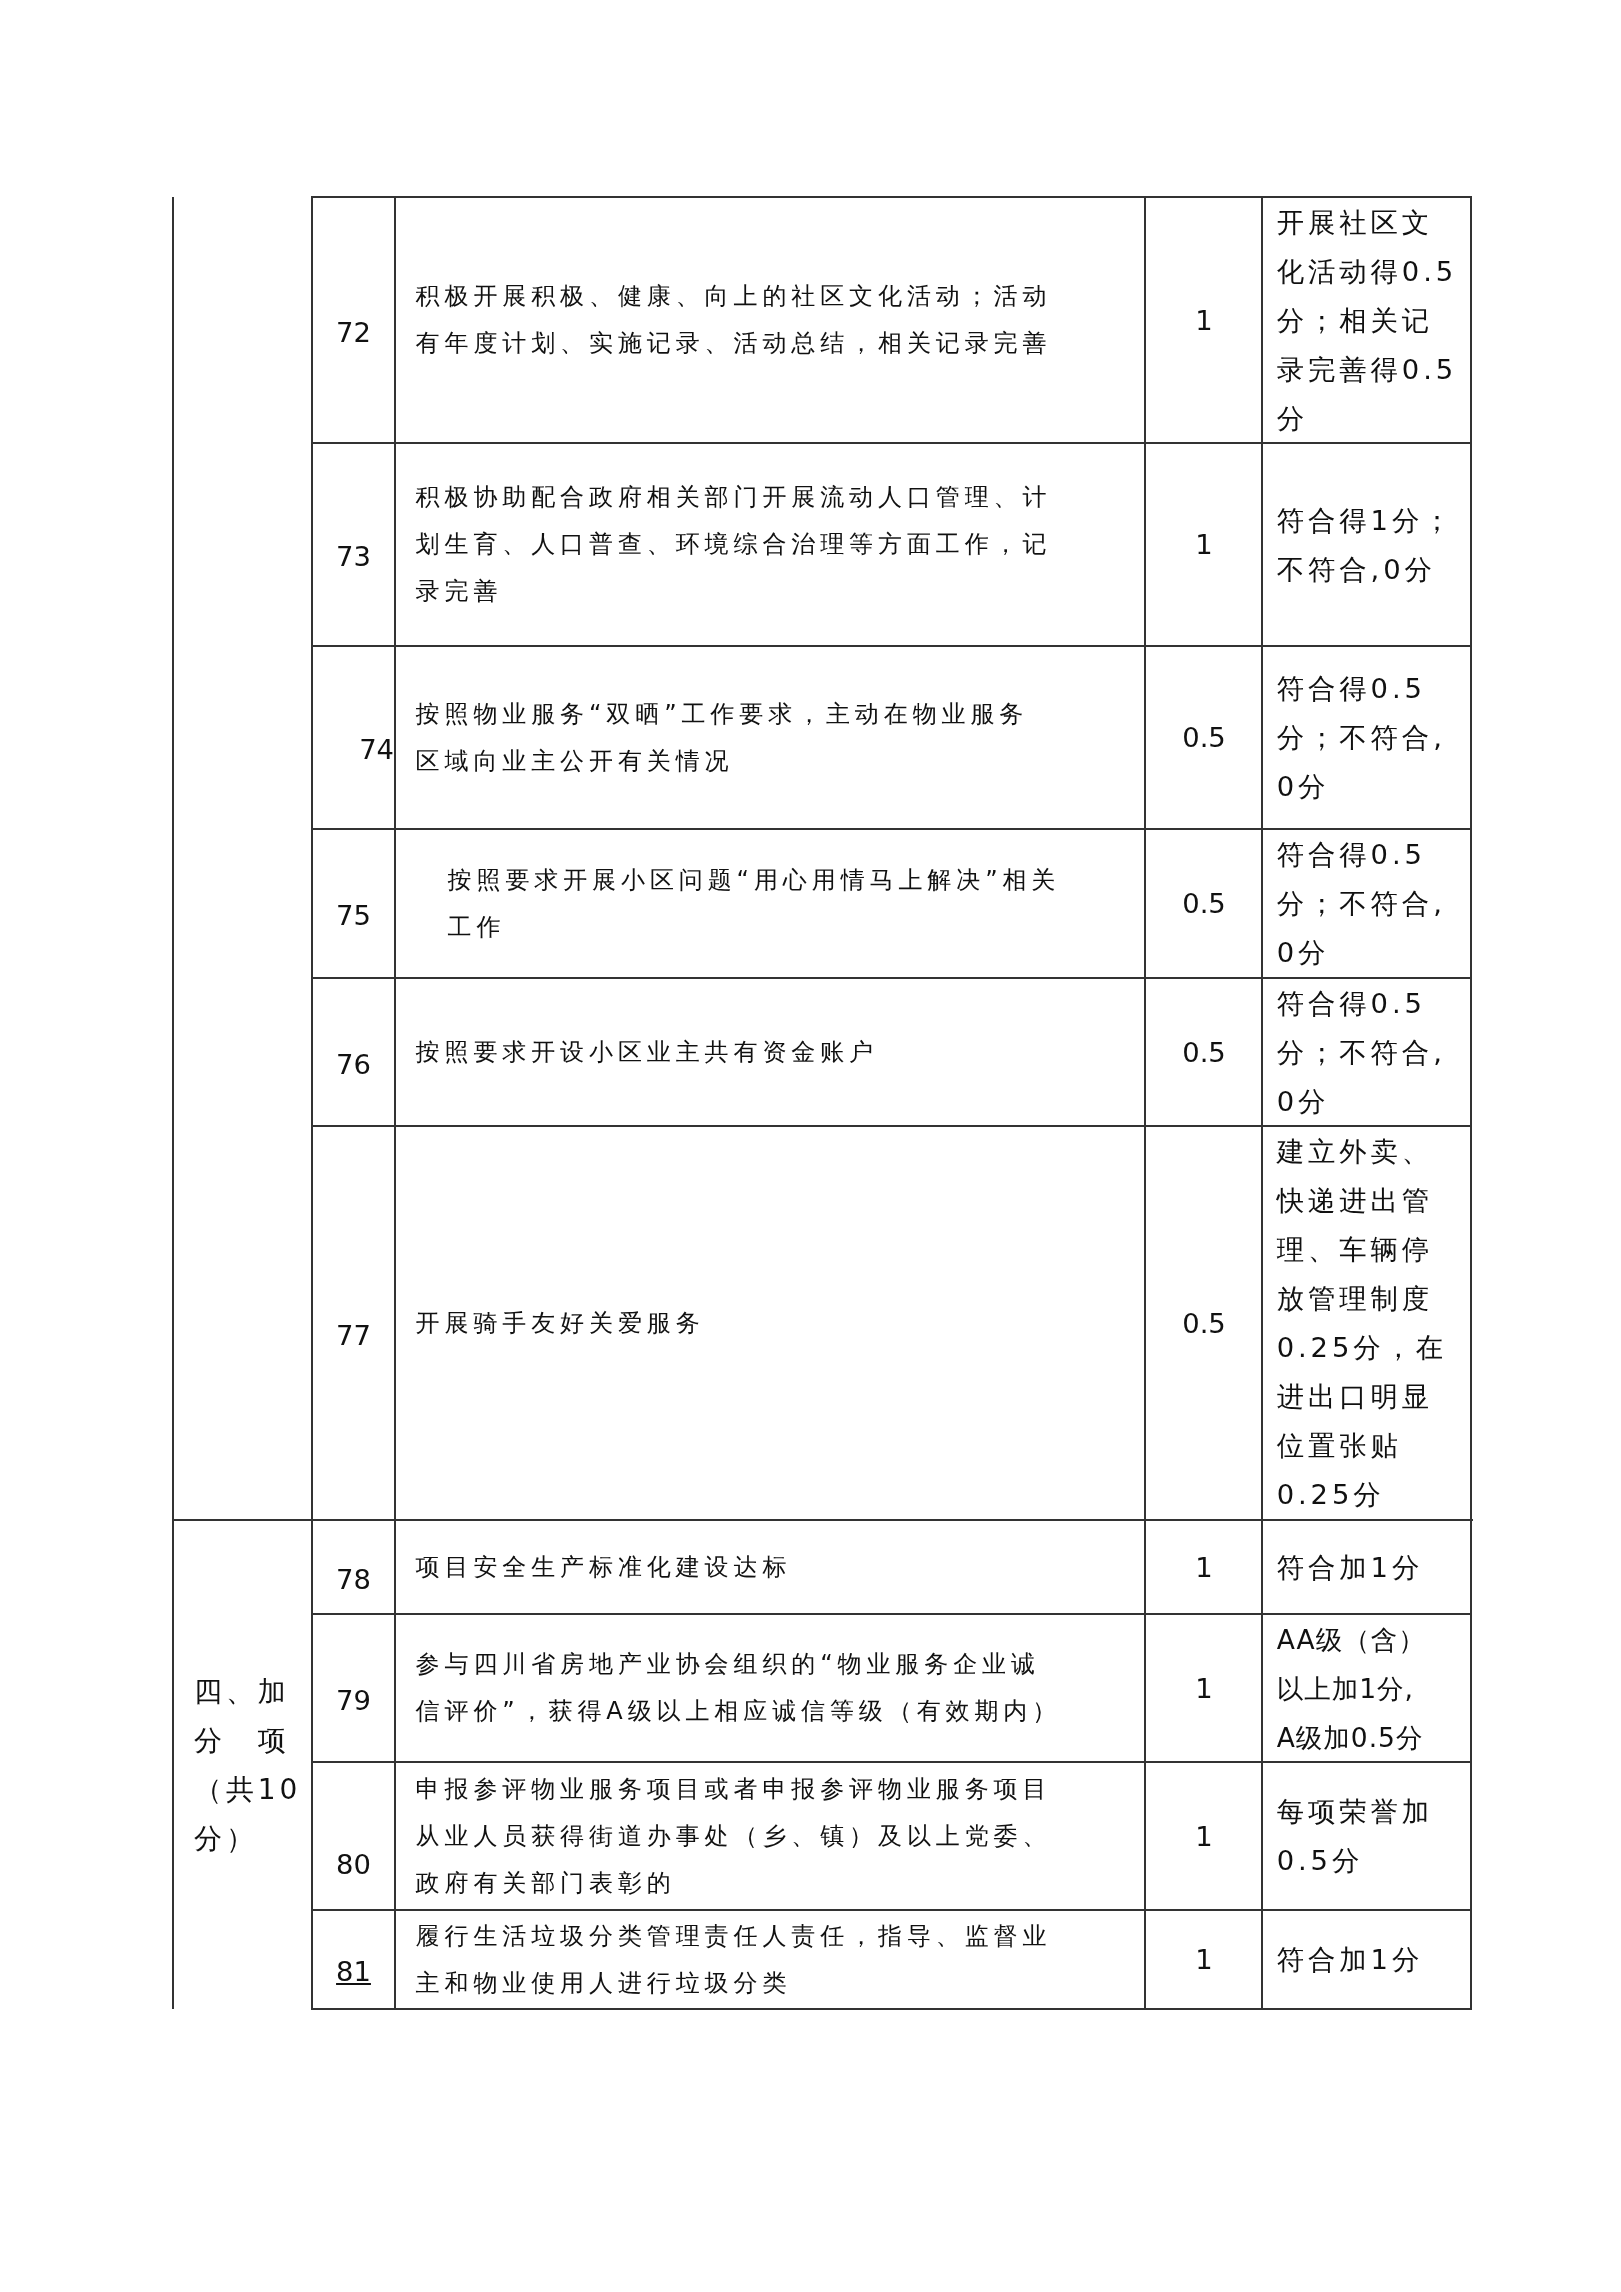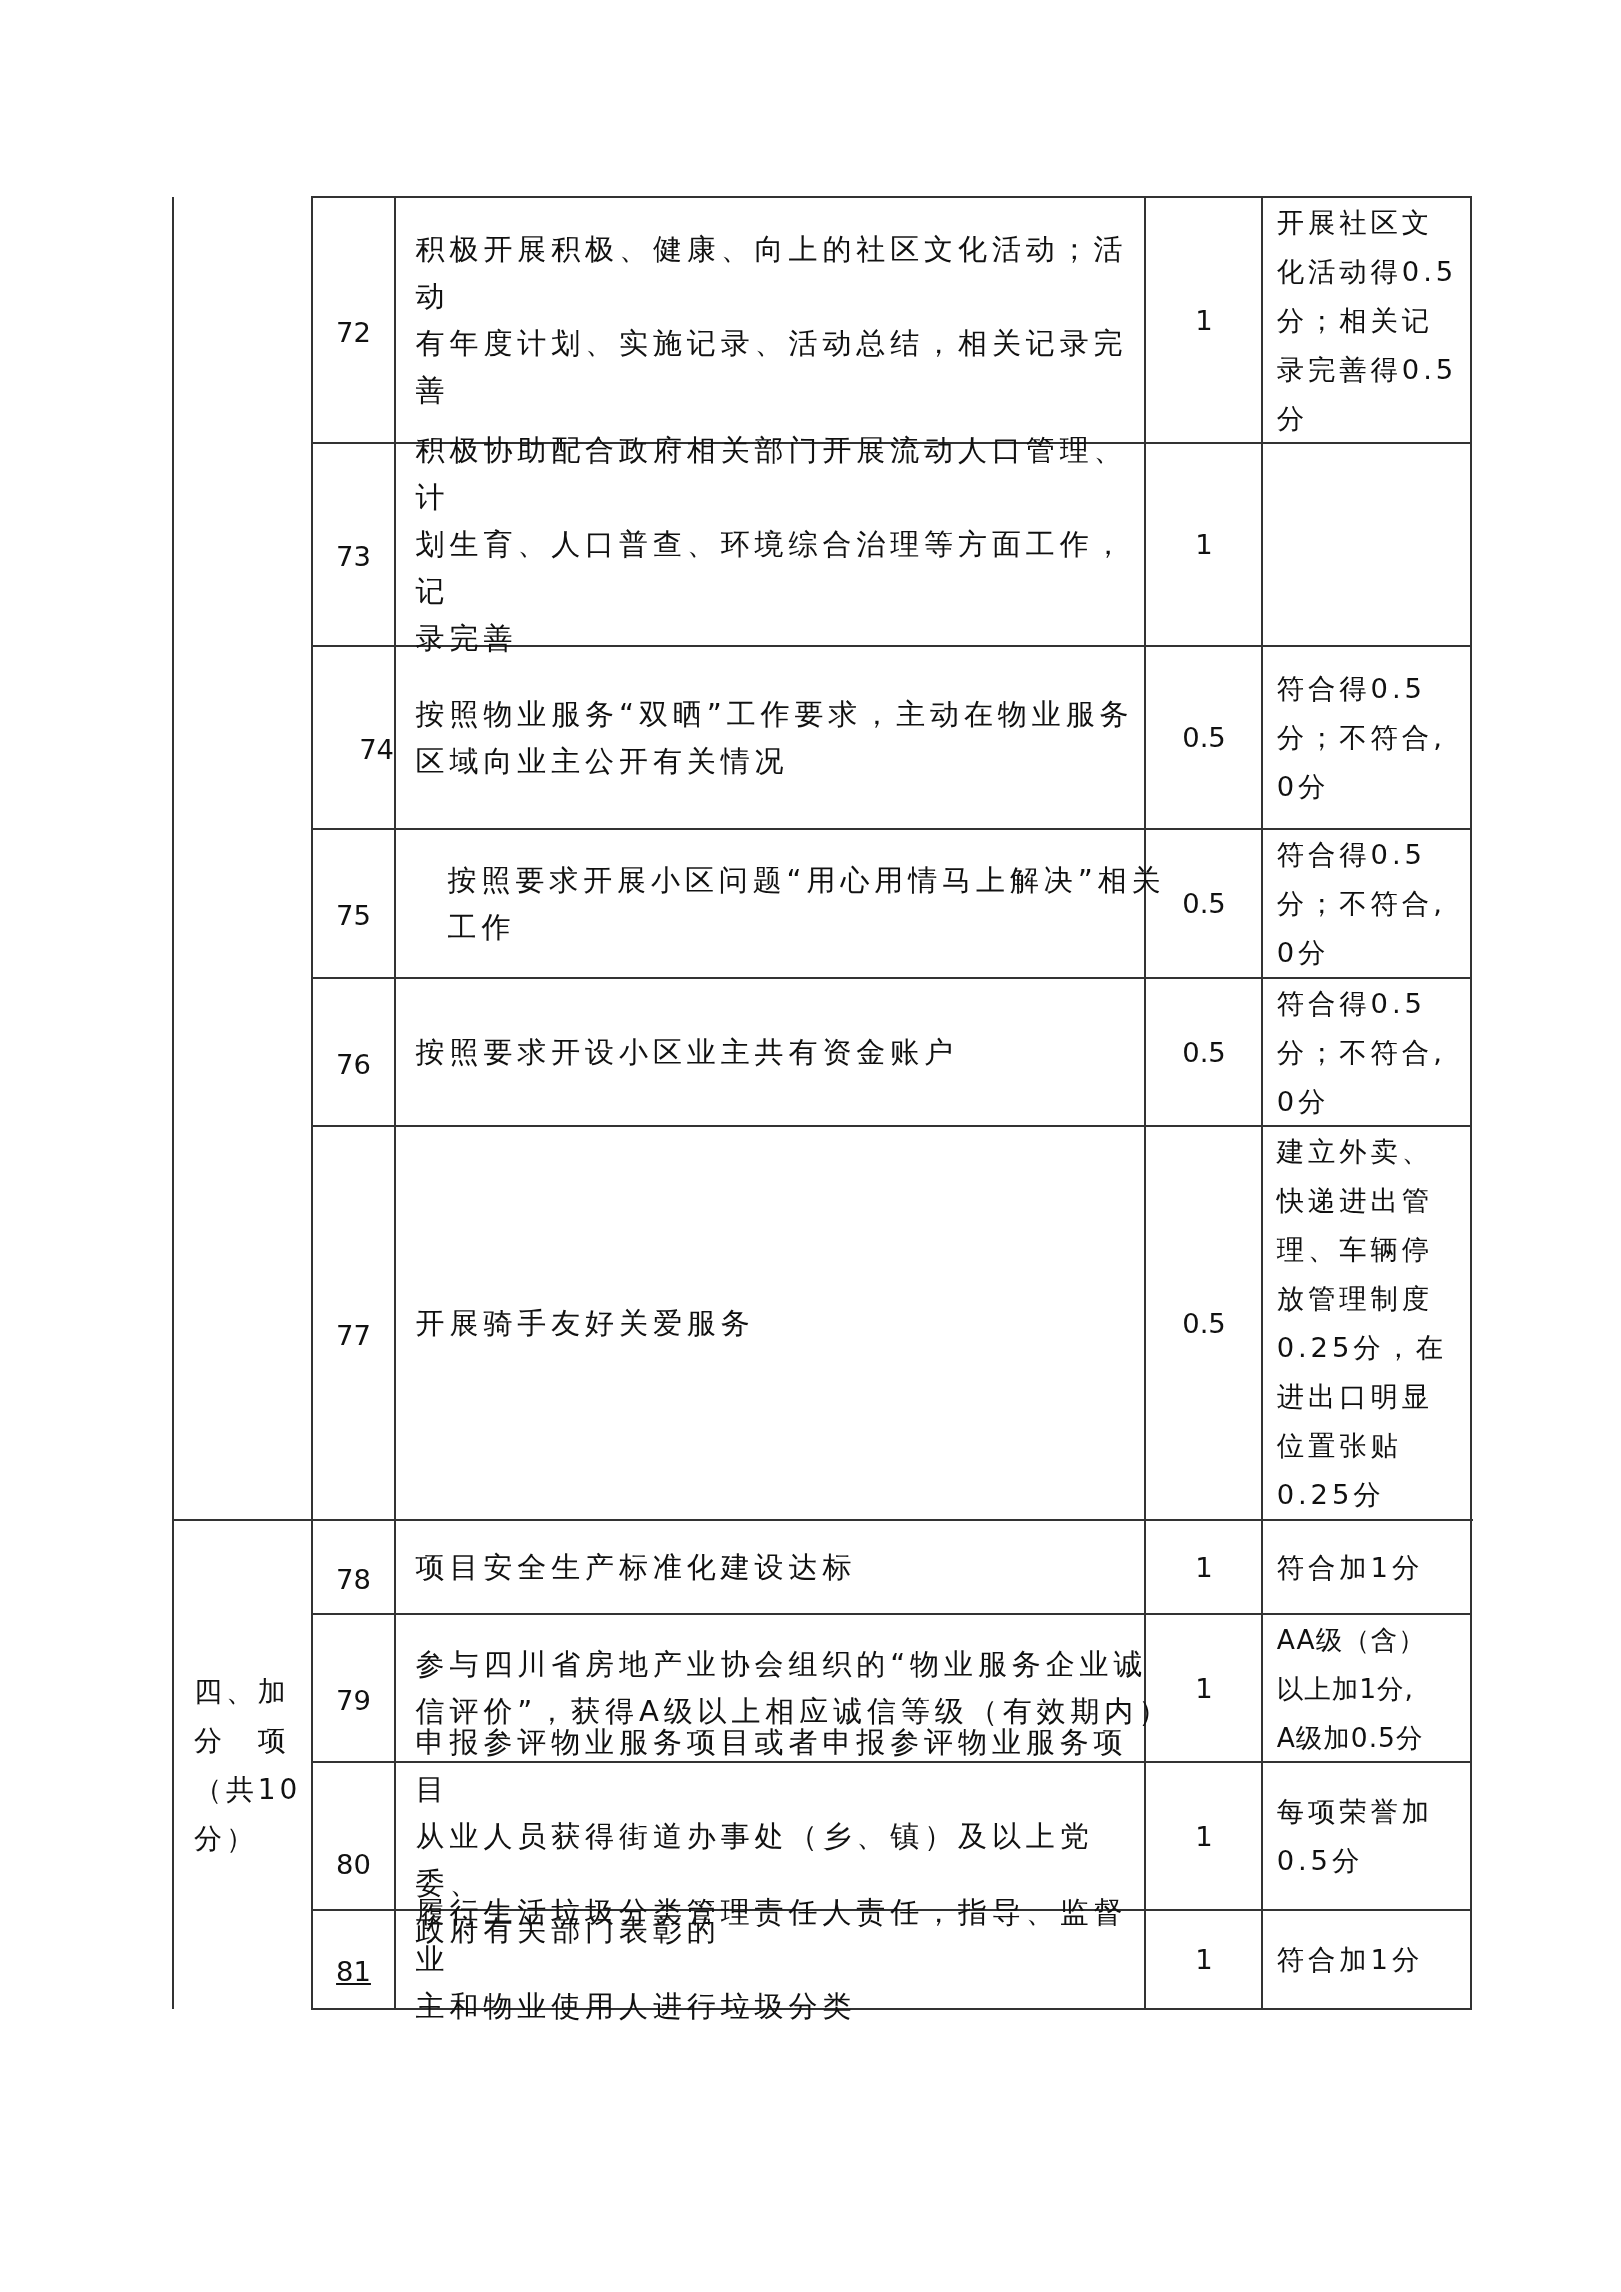--- a/index.html
+++ b/index.html
@@ -3,21 +3,21 @@
 <meta charset="utf-8">
 <style>
   html, body { margin: 0; padding: 0; background: #ffffff; }
   body { width: 1621px; height: 2293px; position: relative; overflow: hidden;
          font-family: "DejaVu Sans", "Liberation Sans", sans-serif; color: #111; }
   .page { position: absolute; left: 0; top: 0; width: 1621px; height: 2293px; }
   .vline { position: absolute; background: #333; }
   .hline { position: absolute; background: #333; }
   .cell { position: absolute; display: flex; align-items: center; box-sizing: border-box; }
   .num { justify-content: center; font-size: 27.4px; margin-top: 12px; }
-  .desc { padding-left: 19.6px; padding-right: 4px; font-size: 29px; letter-spacing: 4.9px; line-height: 47px; }
+  .desc { padding-left: 19.6px; padding-right: 4px; font-size: 24px; letter-spacing: 4.9px; line-height: 47px; }
   .score { justify-content: center; font-size: 27.4px; }
   .note { padding-left: 13.7px; padding-right: 5.9px; font-size: 27.4px; letter-spacing: 3.9px; line-height: 49px; }
   .cat { padding-left: 21px; padding-right: 7.8px; font-size: 28px; letter-spacing: 3.9px; line-height: 49px; text-align: justify; }
   .txt { display: block; white-space: pre-line; }
 </style>
 </head>
 <body>
 
 <div class="page">
 
@@ -69,20 +69,24 @@
     <span>73</span>
   </div>
   <div class="cell desc" style="left:396px; top:444px; width:748px; height:201px;">
     <span class="txt">积极协助配合政府相关部门开展流动人口管理、计
 划生育、人口普查、环境综合治理等方面工作，记
 录完善</span>
   </div>
   <div class="cell score" style="left:1146px; top:444px; width:116px; height:201px;">
     <span>1</span>
   </div>
+  <div class="cell note" style="left:1263px; top:444px; width:207px; height:201px;">
+    <span class="txt">符合得1分；
+不符合,0分</span>
+  </div>
 
   <div class="cell num" style="left:313px; top:647px; width:81px; height:181px;justify-content:flex-end;">
     <span>74</span>
   </div>
   <div class="cell desc" style="left:396px; top:647px; width:748px; height:181px;">
     <span class="txt">按照物业服务“双晒”工作要求，主动在物业服务
 区域向业主公开有关情况</span>
   </div>
   <div class="cell score" style="left:1146px; top:647px; width:116px; height:181px;">
     <span>0.5</span>

